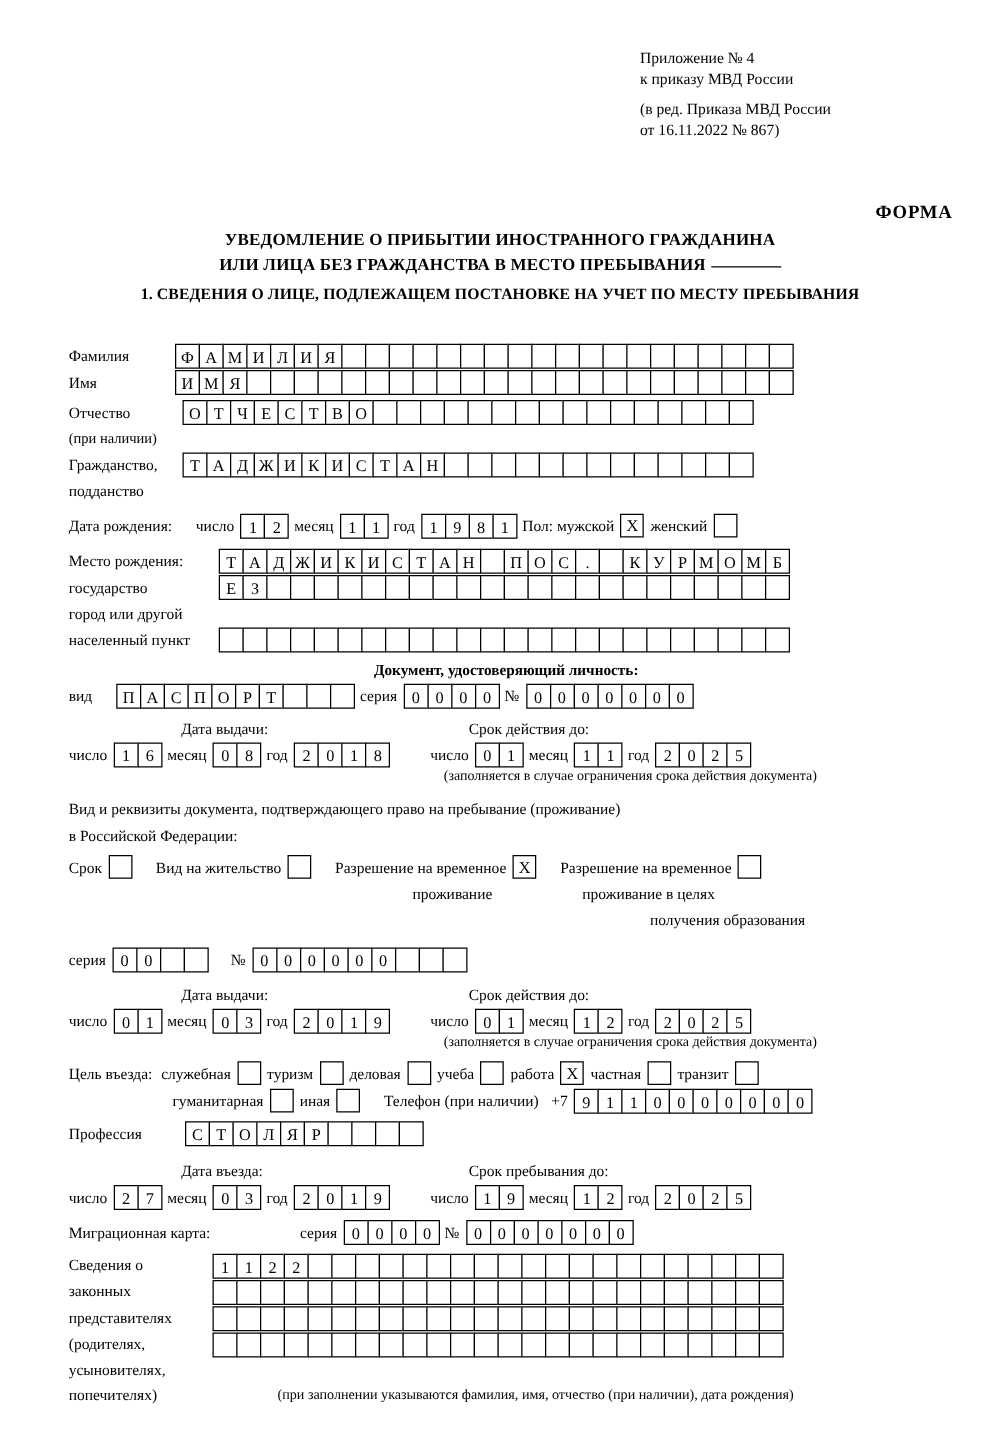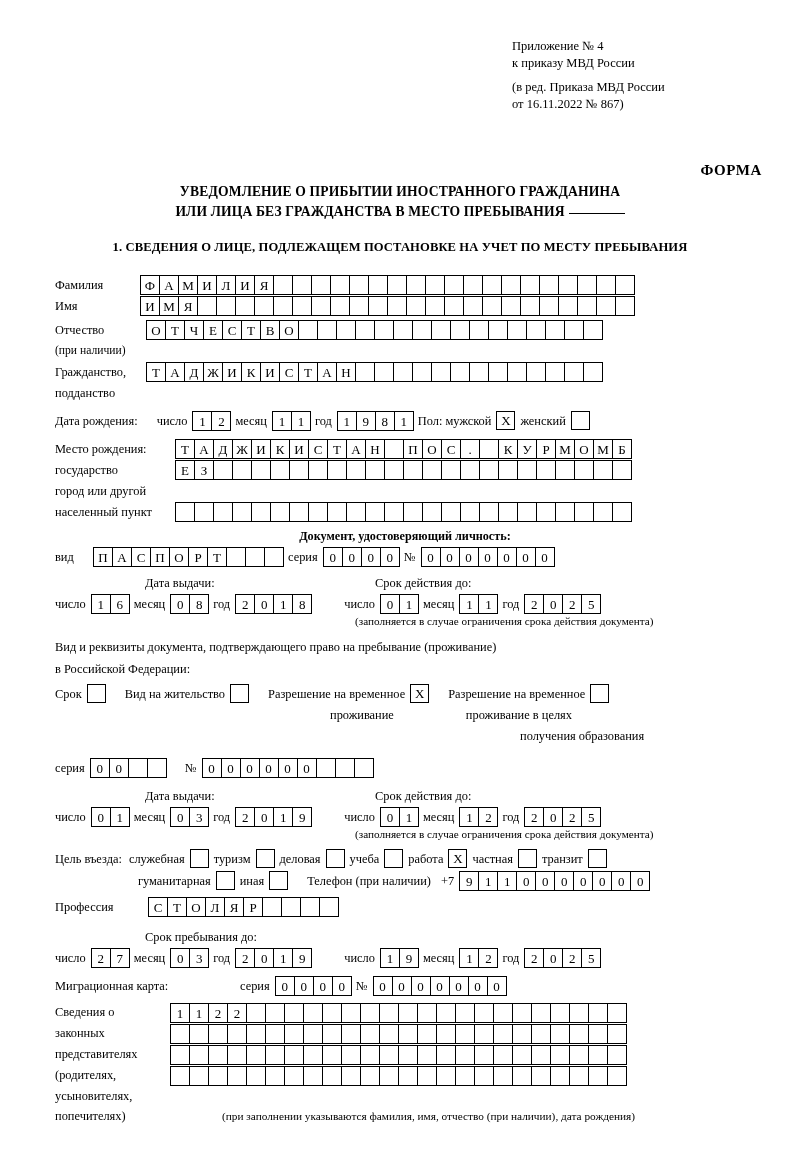--- a/index.html
+++ b/index.html
@@ -54,21 +54,21 @@
   }
   .title .uline {
     display: inline-block;
     width: 56px;
     border-bottom: 1px solid #000;
     vertical-align: 2px;
     margin-left: 4px;
   }
   .section1 {
     position: absolute;
-    top: 240px;
+    top: 228px;
     left: 0;
     width: 800px;
     text-align: center;
     font-size: 12.6px;
     font-weight: bold;
     letter-spacing: 0.1px;
   }
   
   .form {
     position: absolute;
@@ -645,20 +645,21 @@
           <span class="bx">Р</span>
           <span class="bx"></span>
           <span class="bx"></span>
           <span class="bx"></span>
           <span class="bx"></span>
       </span>
     </div>
 
     <div class="row" style="margin-bottom:1px">
       <span class="lbl" style="width:90px"></span>
+      <span class="lbl" style="width:230px">Дата въезда:</span>
       <span class="lbl">Срок пребывания до:</span>
     </div>
     <div class="row" style="margin-bottom:8px">
       <span class="inline-lbl" style="padding-left:0">число</span>
       <span class="boxes">
         <span class="bx">2</span>
           <span class="bx">7</span>
       </span>
       <span class="inline-lbl">месяц</span>
       <span class="boxes">

